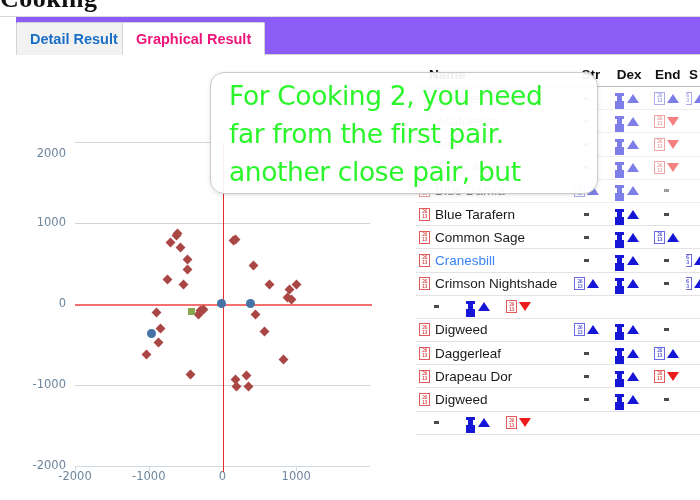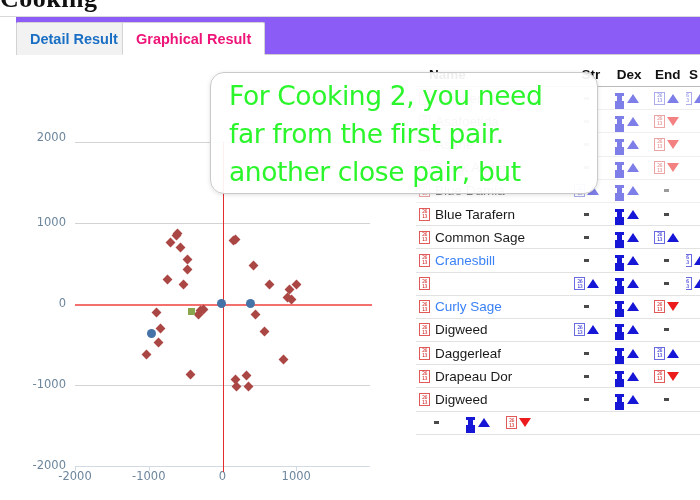--- a/index.html
+++ b/index.html
@@ -146,21 +146,21 @@
     <span>Detail Result</span>
   </div>
   <div class="tab graph">
     <span>Graphical Result</span>
   </div>
 </div>
 
 <div class="chart">
   <div class="plot-frame" id="plot-frame">
       <div class="gridline" style="top: 80px;"></div>
-      <div class="ylab" style="top: 68px;">2000</div>
+      <div class="ylab" style="top: 84px;">2000</div>
       <div class="gridline" style="top: 161px;"></div>
       <div class="ylab" style="top: 153px;">1000</div>
       <div class="gridline" style="top: 323px;"></div>
       <div class="ylab" style="top: 315px;">-1000</div>
       <div class="gridline" style="top: 404px;"></div>
       <div class="ylab" style="top: 396px;">-2000</div>
       <div class="ylab" style="top: 234px;">0</div>
       <div class="axis-line"></div>
       <div class="axis-tick" style="left: 75px;"></div>
       <div class="xlab" style="left: 45px;">-2000</div>
@@ -415,20 +415,21 @@
           </div>
           <div class="up"></div>
         </div>
       </div>
       <div class="trow">
         <div class="c-name">
           <div class="gicon">
             <span>26</span>
             <span>13</span>
           </div>
+          <span class="nm">Crimson Nightshade</span>
         </div>
         <div class="c-stat">
           <div class="gicon blue">
             <span>26</span>
             <span>13</span>
           </div>
           <div class="up"></div>
         </div>
         <div class="c-stat">
           <div class="dex-icon"></div>
@@ -439,27 +440,20 @@
         </div>
         <div class="c-stat cut">
           <div class="gicon blue">
             <span>26</span>
             <span>13</span>
           </div>
           <div class="up"></div>
         </div>
       </div>
       <div class="trow">
-        <div class="c-name">
-          <div class="gicon">
-            <span>26</span>
-            <span>13</span>
-          </div>
-          <span class="nm green">Curly Sage</span>
-        </div>
         <div class="c-stat">
           <div class="dash"></div>
         </div>
         <div class="c-stat">
           <div class="dex-icon"></div>
           <div class="up"></div>
         </div>
         <div class="c-stat">
           <div class="gicon">
             <span>26</span>

